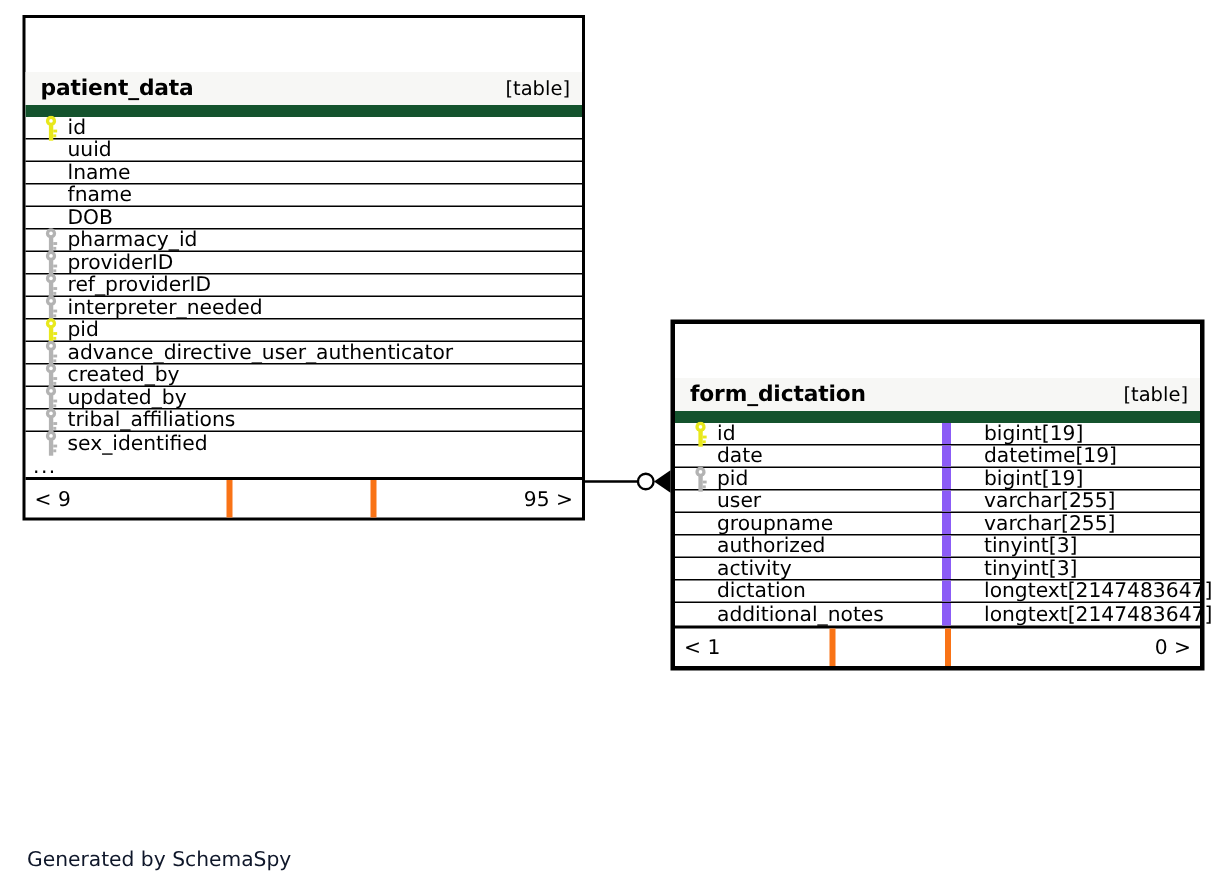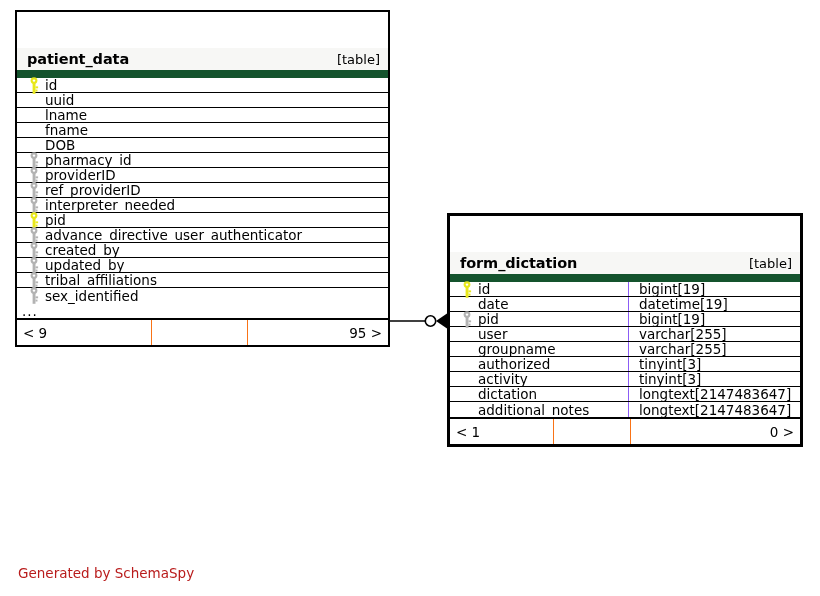--- a/index.html
+++ b/index.html
@@ -62,22 +62,22 @@
     display: flex;
     align-items: center;
     padding-left: 8px;
     box-sizing: border-box;
     min-width: 0;
   }
   .col-type {
     flex: 0 0 auto;
     display: flex;
     align-items: center;
-    padding-left: 10px;
-    border-left: 1px solid #8b5cf6;
+    padding-left: 22px;
+    border-left: 6px solid #8b5cf6;
     box-sizing: border-box;
     font-size: 13.5px;
     color: #000000;
     white-space: nowrap;
   }
   .col-label {
     font-size: 13.5px;
     color: #000000;
     white-space: nowrap;
   }
@@ -107,35 +107,35 @@
     height: 27px;
     border-top: 2px solid #000000;
     box-sizing: border-box;
   }
   .foot-cell {
     display: flex;
     align-items: center;
     font-size: 13.5px;
     color: #000000;
     box-sizing: border-box;
-    border-left: 1px solid #f97316;
+    border-left: 4px solid #f97316;
     padding: 0 6px;
   }
   .foot-cell:first-child { border-left: none; }
   .foot-left   { justify-content: flex-start; }
   .foot-right  { justify-content: flex-end; }
 
   
   .connector { position: absolute; overflow: visible; }
 
   
   .caption {
     position: absolute;
     font-size: 13.5px;
-    color: #b91c1c;
+    color: #0f172a;
     font-family: "DejaVu Sans", sans-serif;
     white-space: nowrap;
   }
 </style>
 </head>
 <body>
 
 <div class="entity" id="table-patient_data" style="left:15px; top:10px; width:375px;">
 
   <div class="entity-header">

